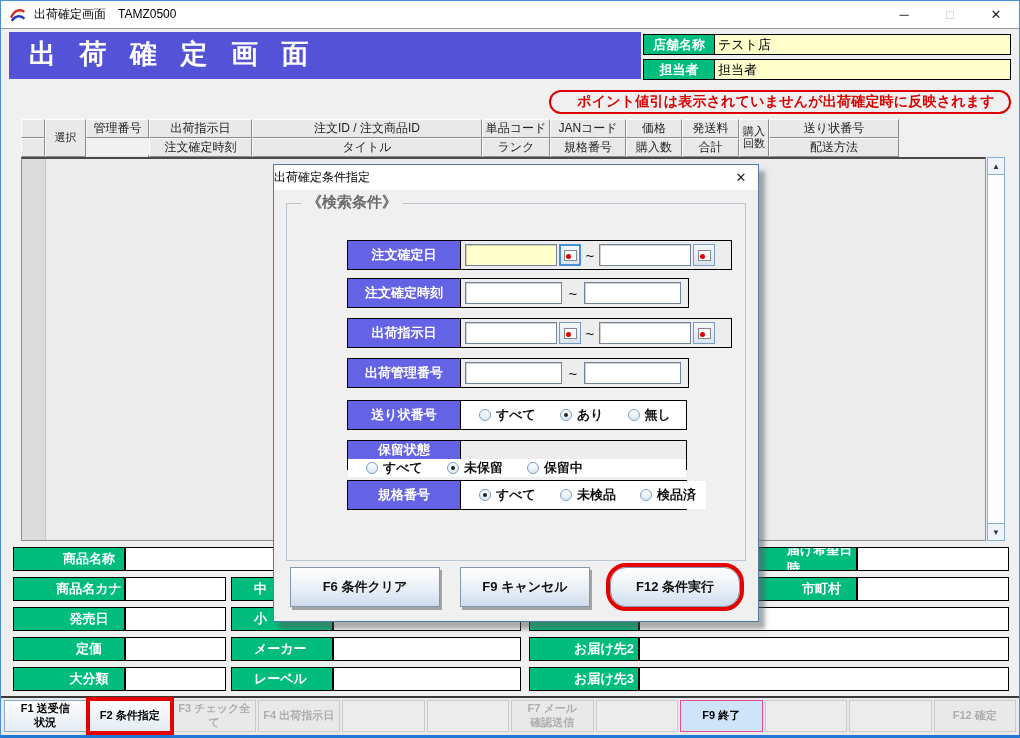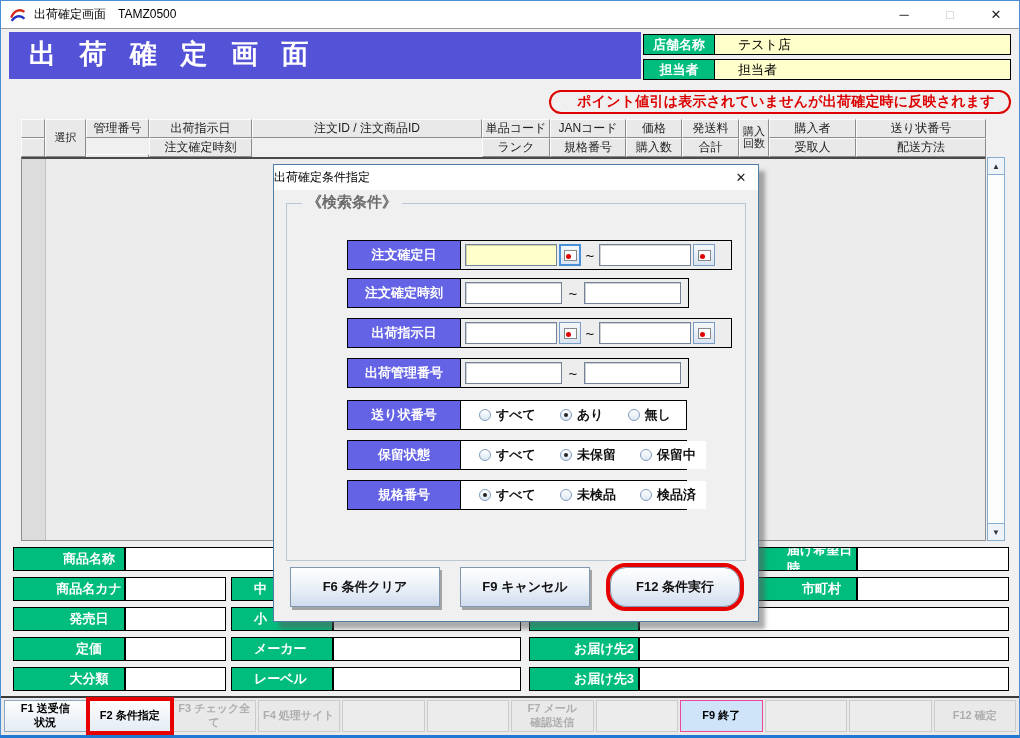--- a/index.html
+++ b/index.html
@@ -24,21 +24,21 @@
 
   
   .banner { position:absolute; left:8px; top:31px; width:632px; height:47px;
     background:var(--banner-blue,#5453d8); color:#fff; font-weight:bold; font-size:27px;
     letter-spacing:8px; line-height:45px; padding-left:20px; overflow:hidden; }
   .info-label { position:absolute; left:642px; width:72px; height:21px;
     background:var(--green,#00bd7e); color:#fff; font-size:13px; font-weight:bold;
     display:flex; align-items:center; justify-content:center; border:1px solid #000; }
   .info-value { position:absolute; left:713px; width:297px; height:21px;
     background:var(--yellow,#ffffcc); border:1px solid #000; font-size:13px;
-    line-height:19px; padding-left:23px; overflow:hidden; }
+    line-height:19px; padding-left:3px; overflow:hidden; }
 
   .warning { position:absolute; left:548px; top:89px; width:462px; height:24px;
     border:2px solid var(--red,#dd0000); border-radius:12px; color:var(--red,#dd0000);
     font-size:14px; font-weight:bold; display:flex; align-items:center; justify-content:center;
     letter-spacing:0.2px; background:#f0f0f0; white-space:nowrap; overflow:hidden;padding-left:12px; }
 
   
   .grid-header { position:absolute; left:20px; top:118px; display:flex; }
   .gcol { display:flex; flex-direction:column; flex:none; }
   .gcell { height:19px; background:#e9e9e9; border:1px solid; border-color:#fcfcfc #8c8c8c #8c8c8c #fcfcfc;
@@ -165,44 +165,41 @@
       <div class="gcol" style="width: 63px; gap: 16px;">
         <div class="gcell">管理番号</div>
         <div class="gcell">処理サイト</div>
       </div>
       <div class="gcol" style="width: 103px;">
         <div class="gcell">出荷指示日</div>
         <div class="gcell">注文確定時刻</div>
       </div>
       <div class="gcol" style="width: 230px;">
         <div class="gcell">注文ID / 注文商品ID</div>
+        <div class="gcell">タイトル</div>
       </div>
       <div class="gcol" style="width: 68px;">
         <div class="gcell">単品コード</div>
         <div class="gcell">ランク</div>
       </div>
       <div class="gcol" style="width: 76px;">
         <div class="gcell">JANコード</div>
         <div class="gcell">規格番号</div>
       </div>
       <div class="gcol" style="width: 56px;">
         <div class="gcell">価格</div>
         <div class="gcell">購入数</div>
       </div>
       <div class="gcol" style="width: 57px;">
         <div class="gcell">発送料</div>
         <div class="gcell">合計</div>
       </div>
       <div class="gcol" style="width: 30px;">
         <div class="gcell span">購入
 回数</div>
-      </div>
-      <div class="gcol" style="width: 87px;">
-        <div class="gcell">購入者</div>
-        <div class="gcell">受取人</div>
       </div>
       <div class="gcol" style="width: 130px;">
         <div class="gcell">送り状番号</div>
         <div class="gcell">配送方法</div>
       </div>
     </div>
   <div class="grid-body">
     <div class="rowhead-strip"></div>
   </div>
   <div class="vscroll">
@@ -243,21 +240,21 @@
       <input class="form-input" style="top: 636px; left: 638px; width: 370px;">
       <div class="form-label" style="top: 666px; left: 528px; width: 110px;">お届け先3</div>
       <input class="form-input" style="top: 666px; left: 638px; width: 370px;">
     </div>
 
   <div class="fnbar" id="fnbar">
       <button class="fn-btn enabled">F1 送受信
 状況</button>
       <button class="fn-btn enabled annotated">F2 条件指定</button>
       <button class="fn-btn disabled">F3 チェック全て</button>
-      <button class="fn-btn disabled">F4 処理サイト</button>
+      <button class="fn-btn disabled">F4 出荷指示日</button>
       <button class="fn-btn empty"></button>
       <button class="fn-btn empty"></button>
       <button class="fn-btn disabled">F7 メール
 確認送信</button>
       <button class="fn-btn empty"></button>
       <button class="fn-btn focused">F9 終了</button>
       <button class="fn-btn empty"></button>
       <button class="fn-btn empty"></button>
       <button class="fn-btn disabled">F12 確定</button>
     </div>
@@ -334,21 +331,21 @@
             <span class="radio-opt">
               <span class="radio-circle sel"></span>
               <span class="radio-text">あり</span>
             </span>
             <span class="radio-opt">
               <span class="radio-circle"></span>
               <span class="radio-text">無し</span>
             </span>
           </div>
         </div>
-        <div class="dlg-row radio" style="top: 275px; width: 340px;">
+        <div class="dlg-row radio" style="top: 275px; width: 340px; flex-direction: column;">
           <div class="dlg-label">保留状態</div>
           <div class="dlg-body white">
             <span class="radio-opt">
               <span class="radio-circle"></span>
               <span class="radio-text">すべて</span>
             </span>
             <span class="radio-opt">
               <span class="radio-circle sel"></span>
               <span class="radio-text">未保留</span>
             </span>

